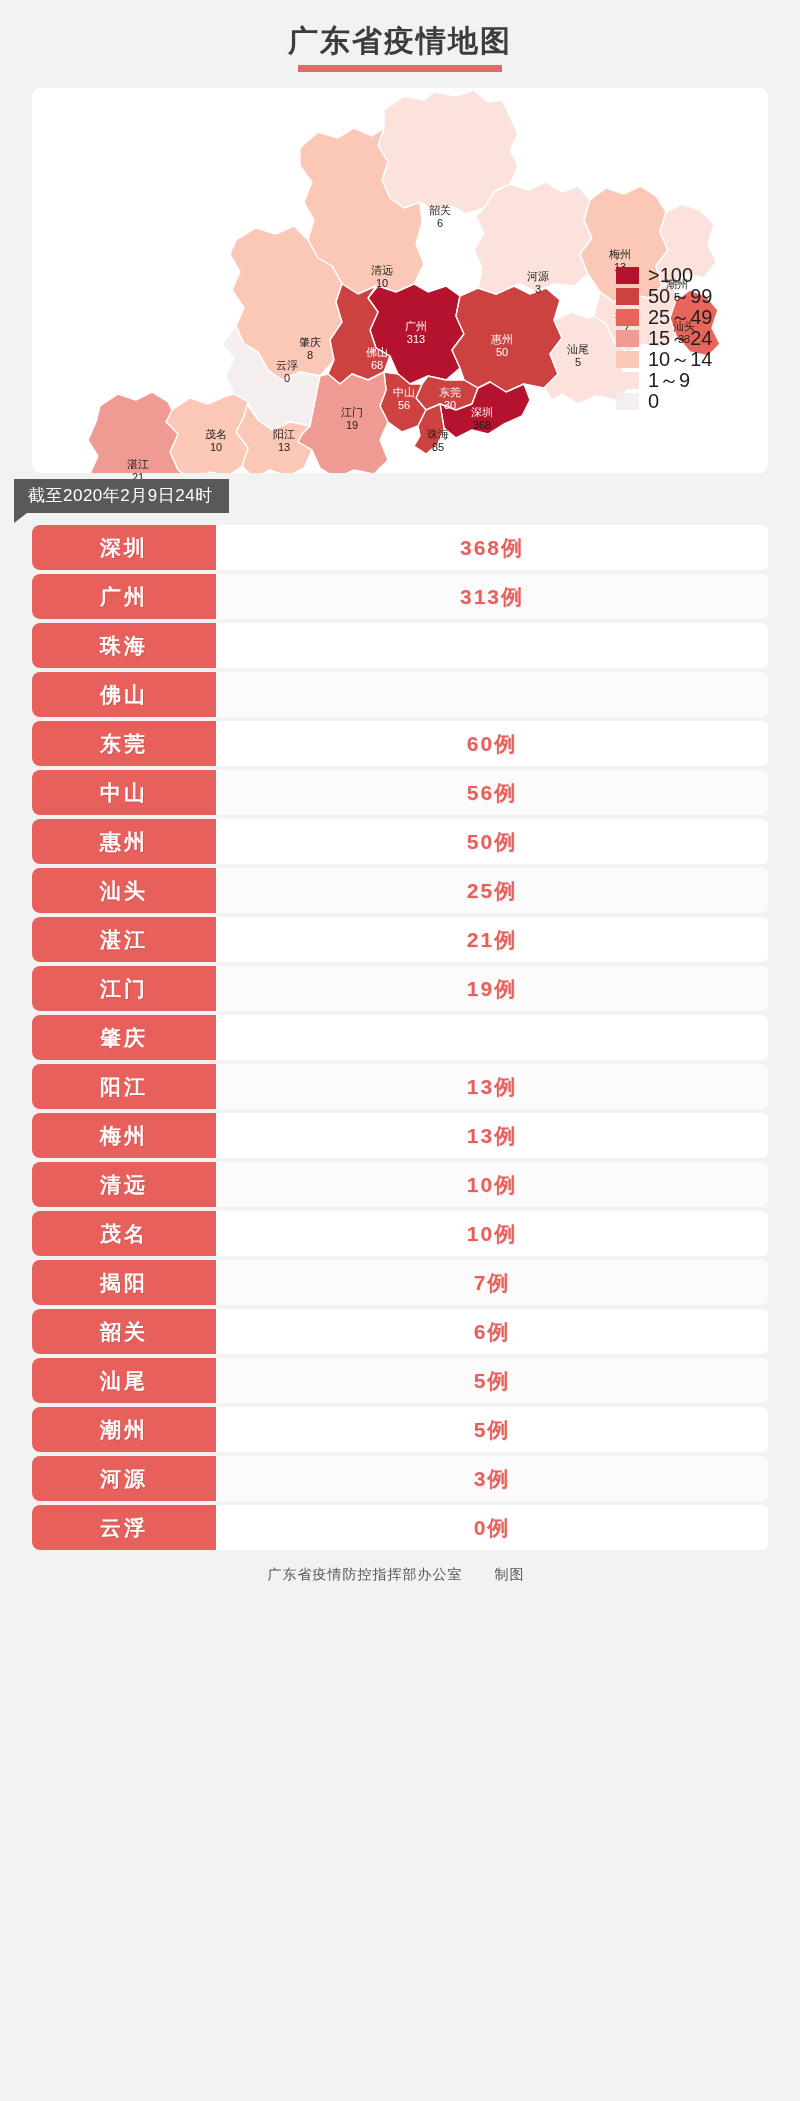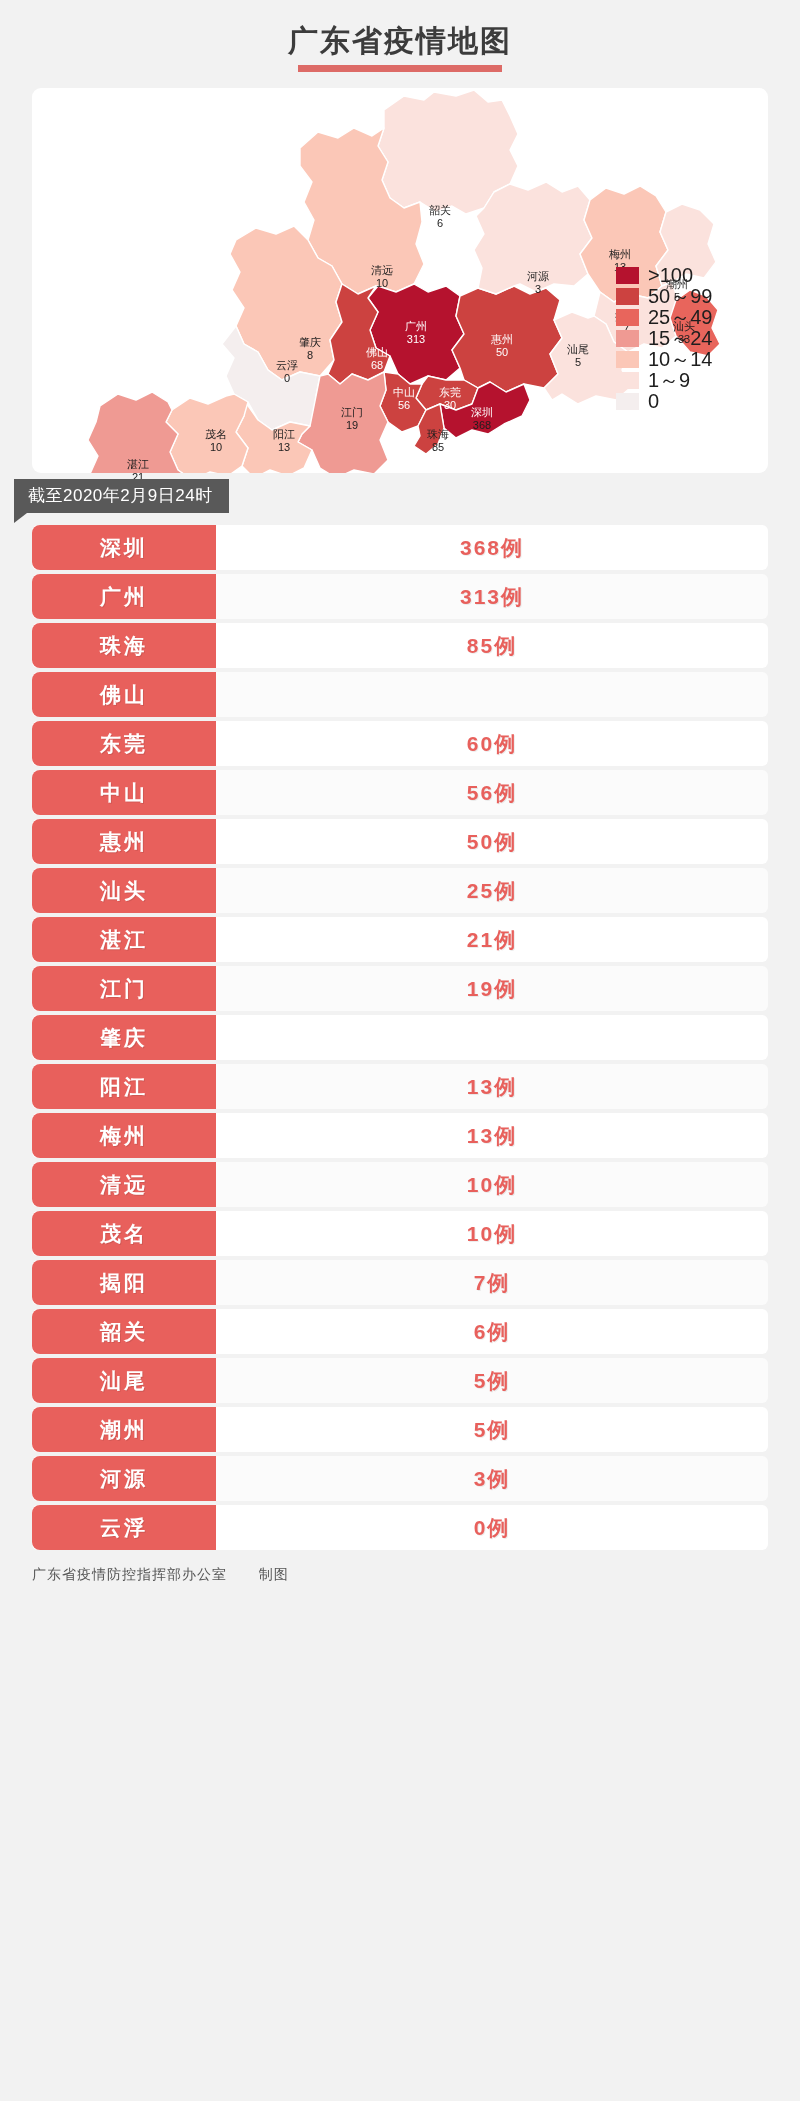--- a/index.html
+++ b/index.html
@@ -155,21 +155,21 @@
     color: #e8605c;
     font-size: 21px;
     font-weight: bold;
     letter-spacing: 2px;
     text-shadow: 1px 1px 0 rgba(0,0,0,.07);
   }
 
   
   .footer {
     margin: 16px 32px 0 32px;
-    text-align: left;
+    text-align: center;
     font-size: 14px;
     color: #555555;
     letter-spacing: 1px;
     padding-right: 8px;
   }
   .footer .sep { display: inline-block; width: 22px; }
 </style>
 </head>
 <body>
 
@@ -359,21 +359,20 @@
       <div class="cell-val">368例</div>
     </div>
     <div class="row alt">
       <div class="row-bg-white"></div>
       <div class="cell-city">广州</div>
       <div class="cell-val">313例</div>
     </div>
     <div class="row">
       <div class="row-bg-white"></div>
       <div class="cell-city">珠海</div>
-      <div class="cell-val">85例</div>
     </div>
     <div class="row alt">
       <div class="row-bg-white"></div>
       <div class="cell-city">佛山</div>
     </div>
     <div class="row">
       <div class="row-bg-white"></div>
       <div class="cell-city">东莞</div>
       <div class="cell-val">60例</div>
     </div>

